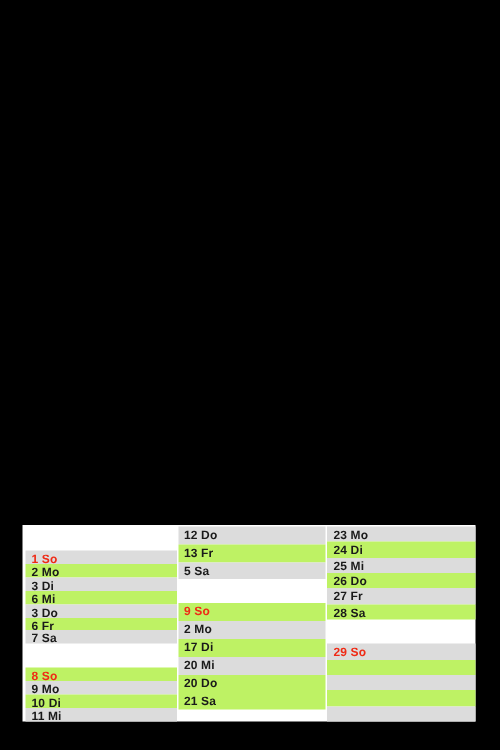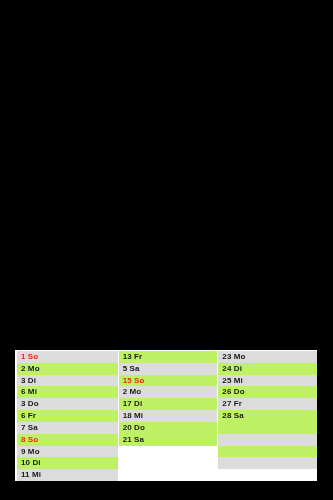--- a/index.html
+++ b/index.html
@@ -58,20 +58,21 @@
     color: #1a1a1a;
     white-space: nowrap;
     overflow: hidden;
     background: #dcdcdc;
   }
   .day-cell.alt {
     background: #bef264;
   }
   .day-cell.sunday {
     color: #ef2b16;
+    margin-top: 16px;
   }
   .day-cell.empty {
     color: transparent;
   }
 </style>
 </head>
 <body>
 
 <div id="screen">
 
@@ -84,36 +85,38 @@
         <div class="day-cell alt">6 Mi</div>
         <div class="day-cell">3 Do</div>
         <div class="day-cell alt">6 Fr</div>
         <div class="day-cell">7 Sa</div>
         <div class="day-cell alt sunday">8 So</div>
         <div class="day-cell">9 Mo</div>
         <div class="day-cell alt">10 Di</div>
         <div class="day-cell">11 Mi</div>
       </div>
     <div class="day-column" id="col-1">
+        <div class="day-cell">12 Do</div>
         <div class="day-cell alt">13 Fr</div>
         <div class="day-cell">5 Sa</div>
-        <div class="day-cell alt sunday">15 So</div>
+        <div class="day-cell alt sunday">9 So</div>
         <div class="day-cell">2 Mo</div>
         <div class="day-cell alt">17 Di</div>
-        <div class="day-cell">18 Mi</div>
+        <div class="day-cell">20 Mi</div>
         <div class="day-cell alt">20 Do</div>
         <div class="day-cell alt">21 Sa</div>
       </div>
     <div class="day-column" id="col-2">
         <div class="day-cell">23 Mo</div>
         <div class="day-cell alt">24 Di</div>
         <div class="day-cell">25 Mi</div>
         <div class="day-cell alt">26 Do</div>
         <div class="day-cell">27 Fr</div>
         <div class="day-cell alt">28 Sa</div>
+        <div class="day-cell sunday">29 So</div>
         <div class="day-cell alt empty"></div>
         <div class="day-cell empty"></div>
         <div class="day-cell alt empty"></div>
         <div class="day-cell empty"></div>
       </div>
 
   </div>
 
 </div>
 

